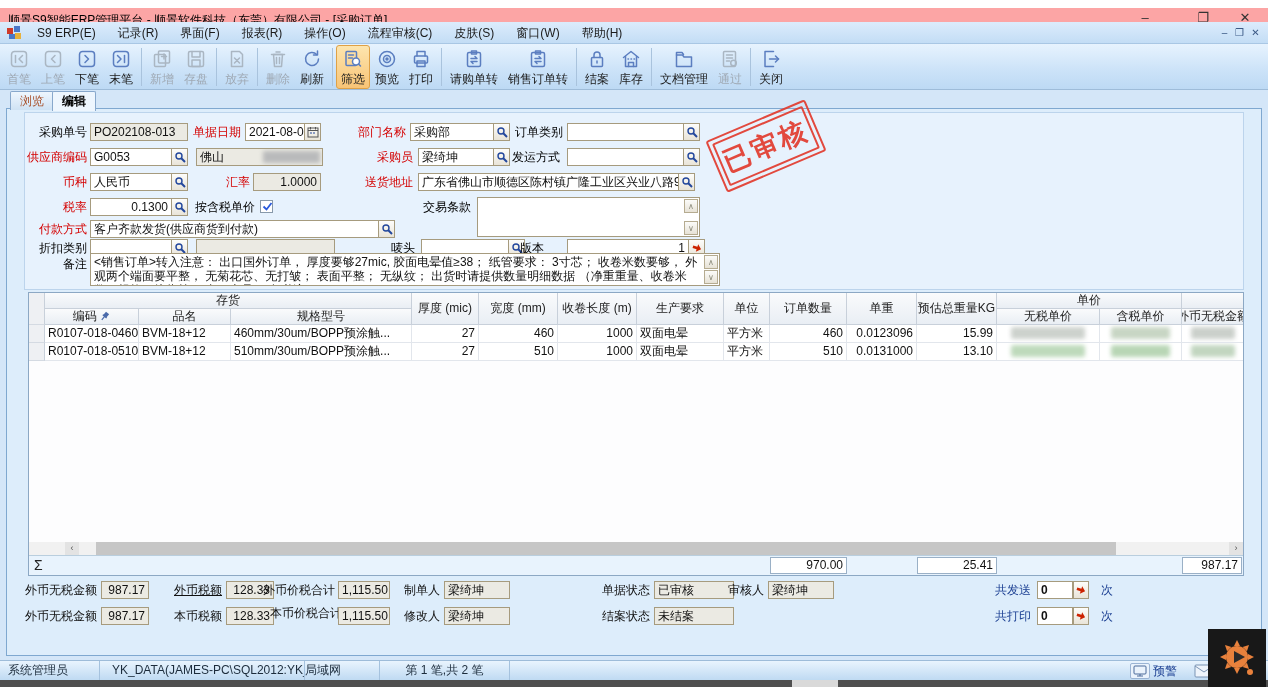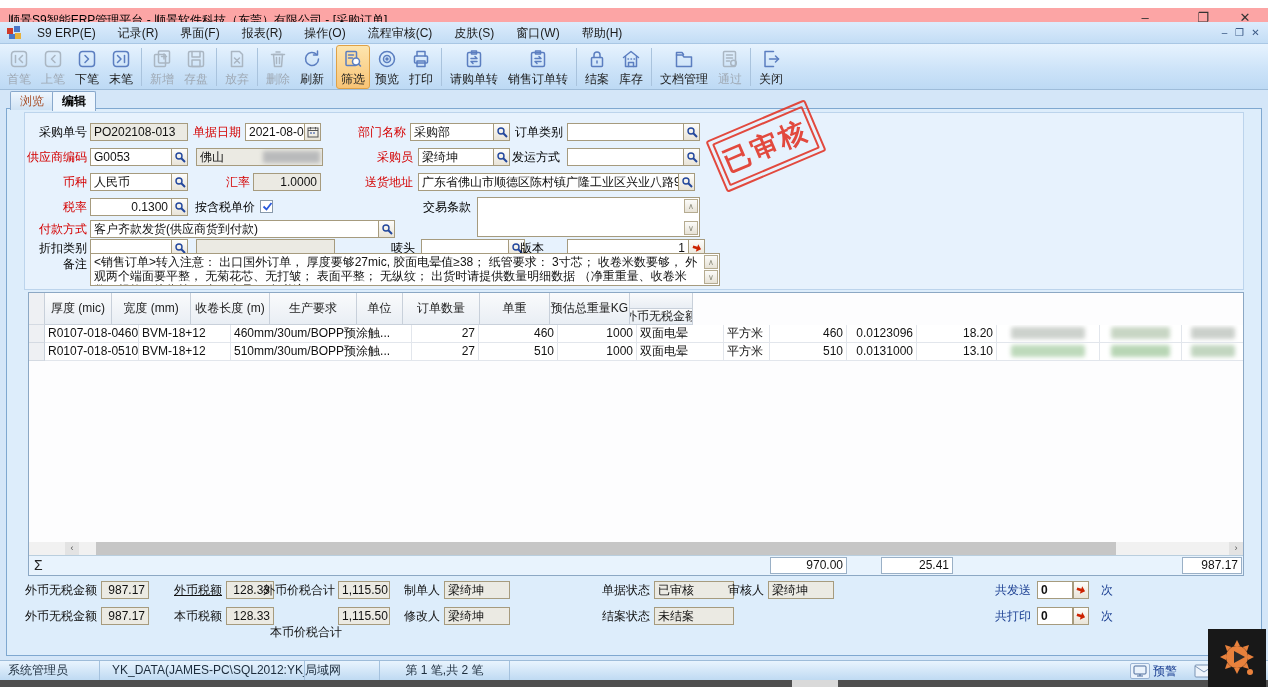--- a/index.html
+++ b/index.html
@@ -486,48 +486,68 @@
       </div>
 
     <div id="stamp">
       <div class="inner">已审核</div>
     </div>
 
     <div id="table-panel">
       <div id="grid-head">
           <div class="thead">
             <div class="hcell selcell" style="width:16px;height:32px"></div>
+            <div class="hstack" style="width:367px">
+              <div class="hcell" style="width:367px;height:16px">存货</div>
+              <div class="hrow">
+                <div class="hcell" style="width:94px;height:16px">编码&nbsp;<svg width="10" height="11" viewBox="0 0 10 11">
+                    <g transform="rotate(40 5 5)">
+                      <rect x="3" y="1" width="4" height="4.5" fill="#4a6aaa"></rect>
+                      <path d="M2.5 5.5h5M5 5.5V10" stroke="#4a6aaa" stroke-width="1.2"></path>
+                    </g>
+                  </svg></div>
+                <div class="hcell" style="width:92px;height:16px">品名</div>
+                <div class="hcell" style="width:181px;height:16px">规格型号</div>
+              </div>
+            </div>
             <div class="hcell" style="width:67px;height:32px">厚度 (mic)</div>
             <div class="hcell" style="width:79px;height:32px">宽度 (mm)</div>
             <div class="hcell" style="width:79px;height:32px">收卷长度 (m)</div>
             <div class="hcell" style="width:87px;height:32px">生产要求</div>
             <div class="hcell" style="width:46px;height:32px">单位</div>
             <div class="hcell" style="width:77px;height:32px">订单数量</div>
             <div class="hcell" style="width:70px;height:32px">单重</div>
             <div class="hcell" style="width:80px;height:32px">预估总重量KG</div>
+            <div class="hstack" style="width:185px">
+              <div class="hcell" style="width:185px;height:16px">单价</div>
+              <div class="hrow">
+                <div class="hcell" style="width:103px;height:16px">无税单价</div>
+                <div class="hcell" style="width:82px;height:16px">含税单价</div>
+              </div>
+            </div>
             <div class="hstack" style="width:63px">
     <div class="hcell" style="width:63px;height:16px"></div>
     <div class="hcell" style="width:63px;height:16px">外币无税金额</div>
             </div>
           </div>
         </div>
       <div id="grid-body">
           <div class="trow">
             <div class="selcell" style="width:16px"></div>
             <div class="tcell" style="width:94px;">R0107-018-0460-...</div>
             <div class="tcell" style="width:92px;">BVM-18+12</div>
             <div class="tcell" style="width:181px;">460mm/30um/BOPP预涂触...</div>
             <div class="tcell" style="width:67px;text-align:right;">27</div>
             <div class="tcell" style="width:79px;text-align:right;">460</div>
             <div class="tcell" style="width:79px;text-align:right;">1000</div>
             <div class="tcell" style="width:87px;">双面电晕</div>
             <div class="tcell" style="width:46px;">平方米</div>
             <div class="tcell" style="width:77px;text-align:right;">460</div>
             <div class="tcell" style="width:70px;text-align:right;">0.0123096</div>
-            <div class="tcell" style="width:80px;text-align:right;">18.20</div>
+            <div class="tcell" style="width:80px;text-align:right;">15.99</div>
             <div class="tcell" style="width:103px">
               <div class="redact" style="background:#cdd2cd"></div>
             </div>
             <div class="tcell" style="width:82px">
               <div class="redact" style="background:#c8d6c4"></div>
             </div>
             <div class="tcell" style="width:63px">
               <div class="redact" style="background:#cbd0cb"></div>
             </div>
           </div>
@@ -556,21 +576,21 @@
           </div>
         </div>
       <div id="hscroll">
         <span class="arr" style="left:36px">‹</span>
         <span class="thumb"></span>
         <span class="arr" style="right:0px">›</span>
       </div>
       <div id="sumrow">
         <span class="sigma">Σ</span>
         <span class="totbox" style="left:741px;width:77px">970.00</span>
-        <span class="totbox" style="left:852px;width:72px">25.41</span>
+        <span class="totbox" style="left:888px;width:80px">25.41</span>
         <span class="totbox" style="left:1153px;width:60px">987.17</span>
       </div>
     </div>
 
     <div id="bottom-summary">
         <div class="sm-lbl" style="left: 17px; top: 491px; width: 80px;">外币无税金额</div>
         <div class="sm-fld" style="left: 101px; top: 491px; width: 48px; text-align: right;">987.17</div>
         <div class="sm-lbl" style="left: 168px; top: 491px; width: 54px; text-decoration: underline;">外币税额</div>
         <div class="sm-fld" style="left: 226px; top: 491px; width: 48px; text-align: right;">128.33</div>
         <div class="sm-lbl" style="left: 261px; top: 491px; width: 74px;">外币价税合计</div>
@@ -586,21 +606,21 @@
         <div class="spinbtn" style="left: 1073px; top: 491px;">
           <svg width="12" height="12" viewBox="0 0 14 14">
             <path d="M2 5.5h5V2.5l5 4.5-5 4.5V8.5H2z" fill="#cc2200" transform="rotate(18 7 7)"></path>
           </svg>
         </div>
         <div class="sm-lbl blue" style="left: 1093px; top: 491px; width: 20px;">次</div>
         <div class="sm-lbl" style="left: 17px; top: 517px; width: 80px;">外币无税金额</div>
         <div class="sm-fld" style="left: 101px; top: 517px; width: 48px; text-align: right;">987.17</div>
         <div class="sm-lbl" style="left: 168px; top: 517px; width: 54px;">本币税额</div>
         <div class="sm-fld" style="left: 226px; top: 517px; width: 48px; text-align: right;">128.33</div>
-        <div class="sm-lbl" style="left: 261px; top: 533px; width: 74px; padding-left: 9px;">本币价税合计</div>
+        <div class="sm-lbl" style="left: 261px; top: 514px; width: 74px; padding-left: 9px;">本币价税合计</div>
         <div class="sm-fld" style="left: 338px; top: 517px; width: 52px; text-align: right;">1,115.50</div>
         <div class="sm-lbl" style="left: 404px; top: 517px; width: 36px;">修改人</div>
         <div class="sm-fld" style="left: 444px; top: 517px; width: 66px;">梁绮坤</div>
         <div class="sm-lbl" style="left: 602px; top: 517px; width: 48px;">结案状态</div>
         <div class="sm-fld" style="left: 654px; top: 517px; width: 80px;">未结案</div>
         <div class="sm-lbl blue" style="left: 995px; top: 517px; width: 36px;">共打印</div>
         <div class="sm-fld wh" style="left: 1037px; top: 517px; width: 36px;">0</div>
         <div class="spinbtn" style="left: 1073px; top: 517px;">
           <svg width="12" height="12" viewBox="0 0 14 14">
             <path d="M2 5.5h5V2.5l5 4.5-5 4.5V8.5H2z" fill="#cc2200" transform="rotate(18 7 7)"></path>

